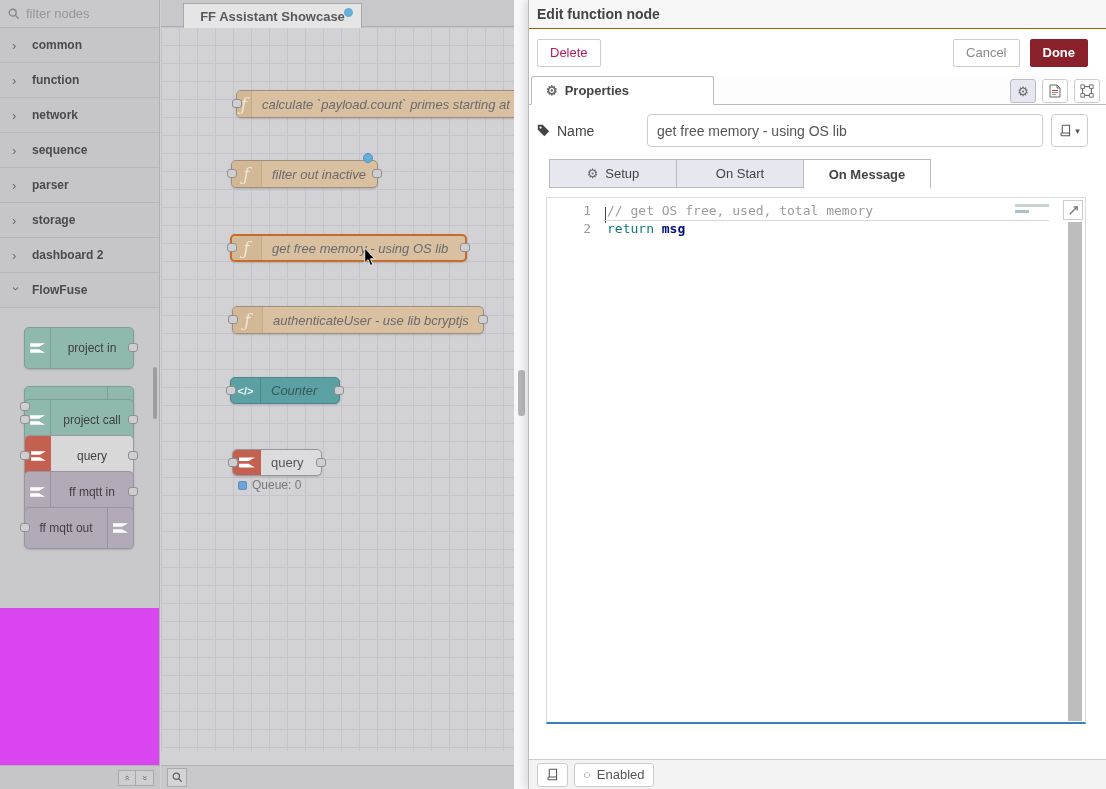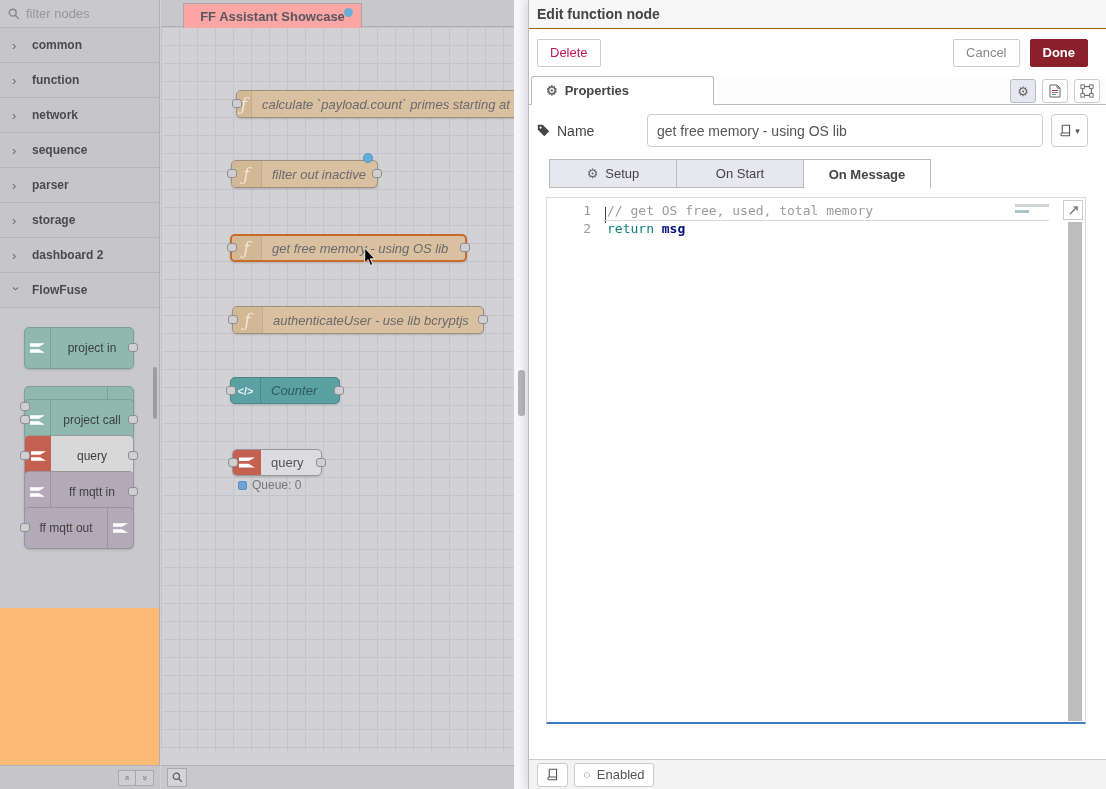--- a/index.html
+++ b/index.html
@@ -2,21 +2,21 @@
 <html><head>
 <meta charset="utf-8">
 <style>
   * { margin:0; padding:0; box-sizing:border-box; }
   html,body { width:1106px; height:789px; overflow:hidden; }
   body { font-family:"Liberation Sans", sans-serif; background:#d2d2d4; }
   .app { position:relative; width:1106px; height:789px; overflow:hidden; }
 
   
   .palette { position:absolute; left:0; top:0; width:160px; height:789px;
-             background:#fdba74; border-right:1px solid #b0b0b2; z-index:2; }
+             background:#d946ef; border-right:1px solid #b0b0b2; z-index:2; }
   .palette-search { height:28px; display:flex; align-items:center; gap:6px;
              padding:0 8px; border-bottom:1px solid #b4b4b6; background:#c9c9cb; }
   .palette-search input { flex:1; border:none; background:transparent; outline:none;
              font-size:13px; color:#5a5a5c; font-family:"Liberation Sans",sans-serif; }
   .palette-search input::placeholder { color:#96969a; }
   .pal-cat { height:35px; display:flex; align-items:center; gap:12px; padding:0 12px;
              background:#c6c6c8; border-bottom:1px solid #b6b6b8; cursor:pointer; }
   .pal-cat .chev { color:#6a6a6e; font-size:13px; display:inline-block; width:8px; }
   .pal-cat .chev.open { transform:rotate(90deg); }
   .pal-cat .cat-label { font-size:12px; font-weight:bold; color:#4b4b4f; }
@@ -48,21 +48,21 @@
           font-size:9px; cursor:pointer; }
   .foot-btn + .foot-btn { border-left:none; }
   .chev-up { display:inline-block; transform:rotate(-90deg); }
   .chev-dn { display:inline-block; transform:rotate(90deg); }
 
   
   .canvas { position:absolute; left:161px; top:0; width:353px; height:789px; overflow:hidden; }
   .tabbar { position:absolute; left:0; top:0; width:100%; height:27px;
             background:#c8c8ca; border-bottom:1px solid #aeaeb0; }
   .ws-tab { position:absolute; left:22px; top:3px; width:179px; height:25px;
-            background:#fca5a5; border:1px solid #a8a8aa; border-bottom:none;
+            background:#e5e5e5; border:1px solid #a8a8aa; border-bottom:none;
             display:flex; align-items:center; justify-content:center;
             font-size:13px; font-weight:bold; color:#58585c; }
   .ws-tab .changed-dot { position:absolute; right:8px; top:4px; width:9px; height:9px;
             border-radius:50%; background:#68aed6; }
   .grid { position:absolute; left:0; top:27px; width:353px; height:724px;
           background-color:#d2d2d4;
           background-image:linear-gradient(#c5c4ce 1px, transparent 1px),
                            linear-gradient(90deg,#c5c4ce 1px, transparent 1px);
           background-size:18px 18px; overflow:hidden; }
   .fnode { position:absolute; height:28px; border-radius:5px; display:flex; align-items:center;

